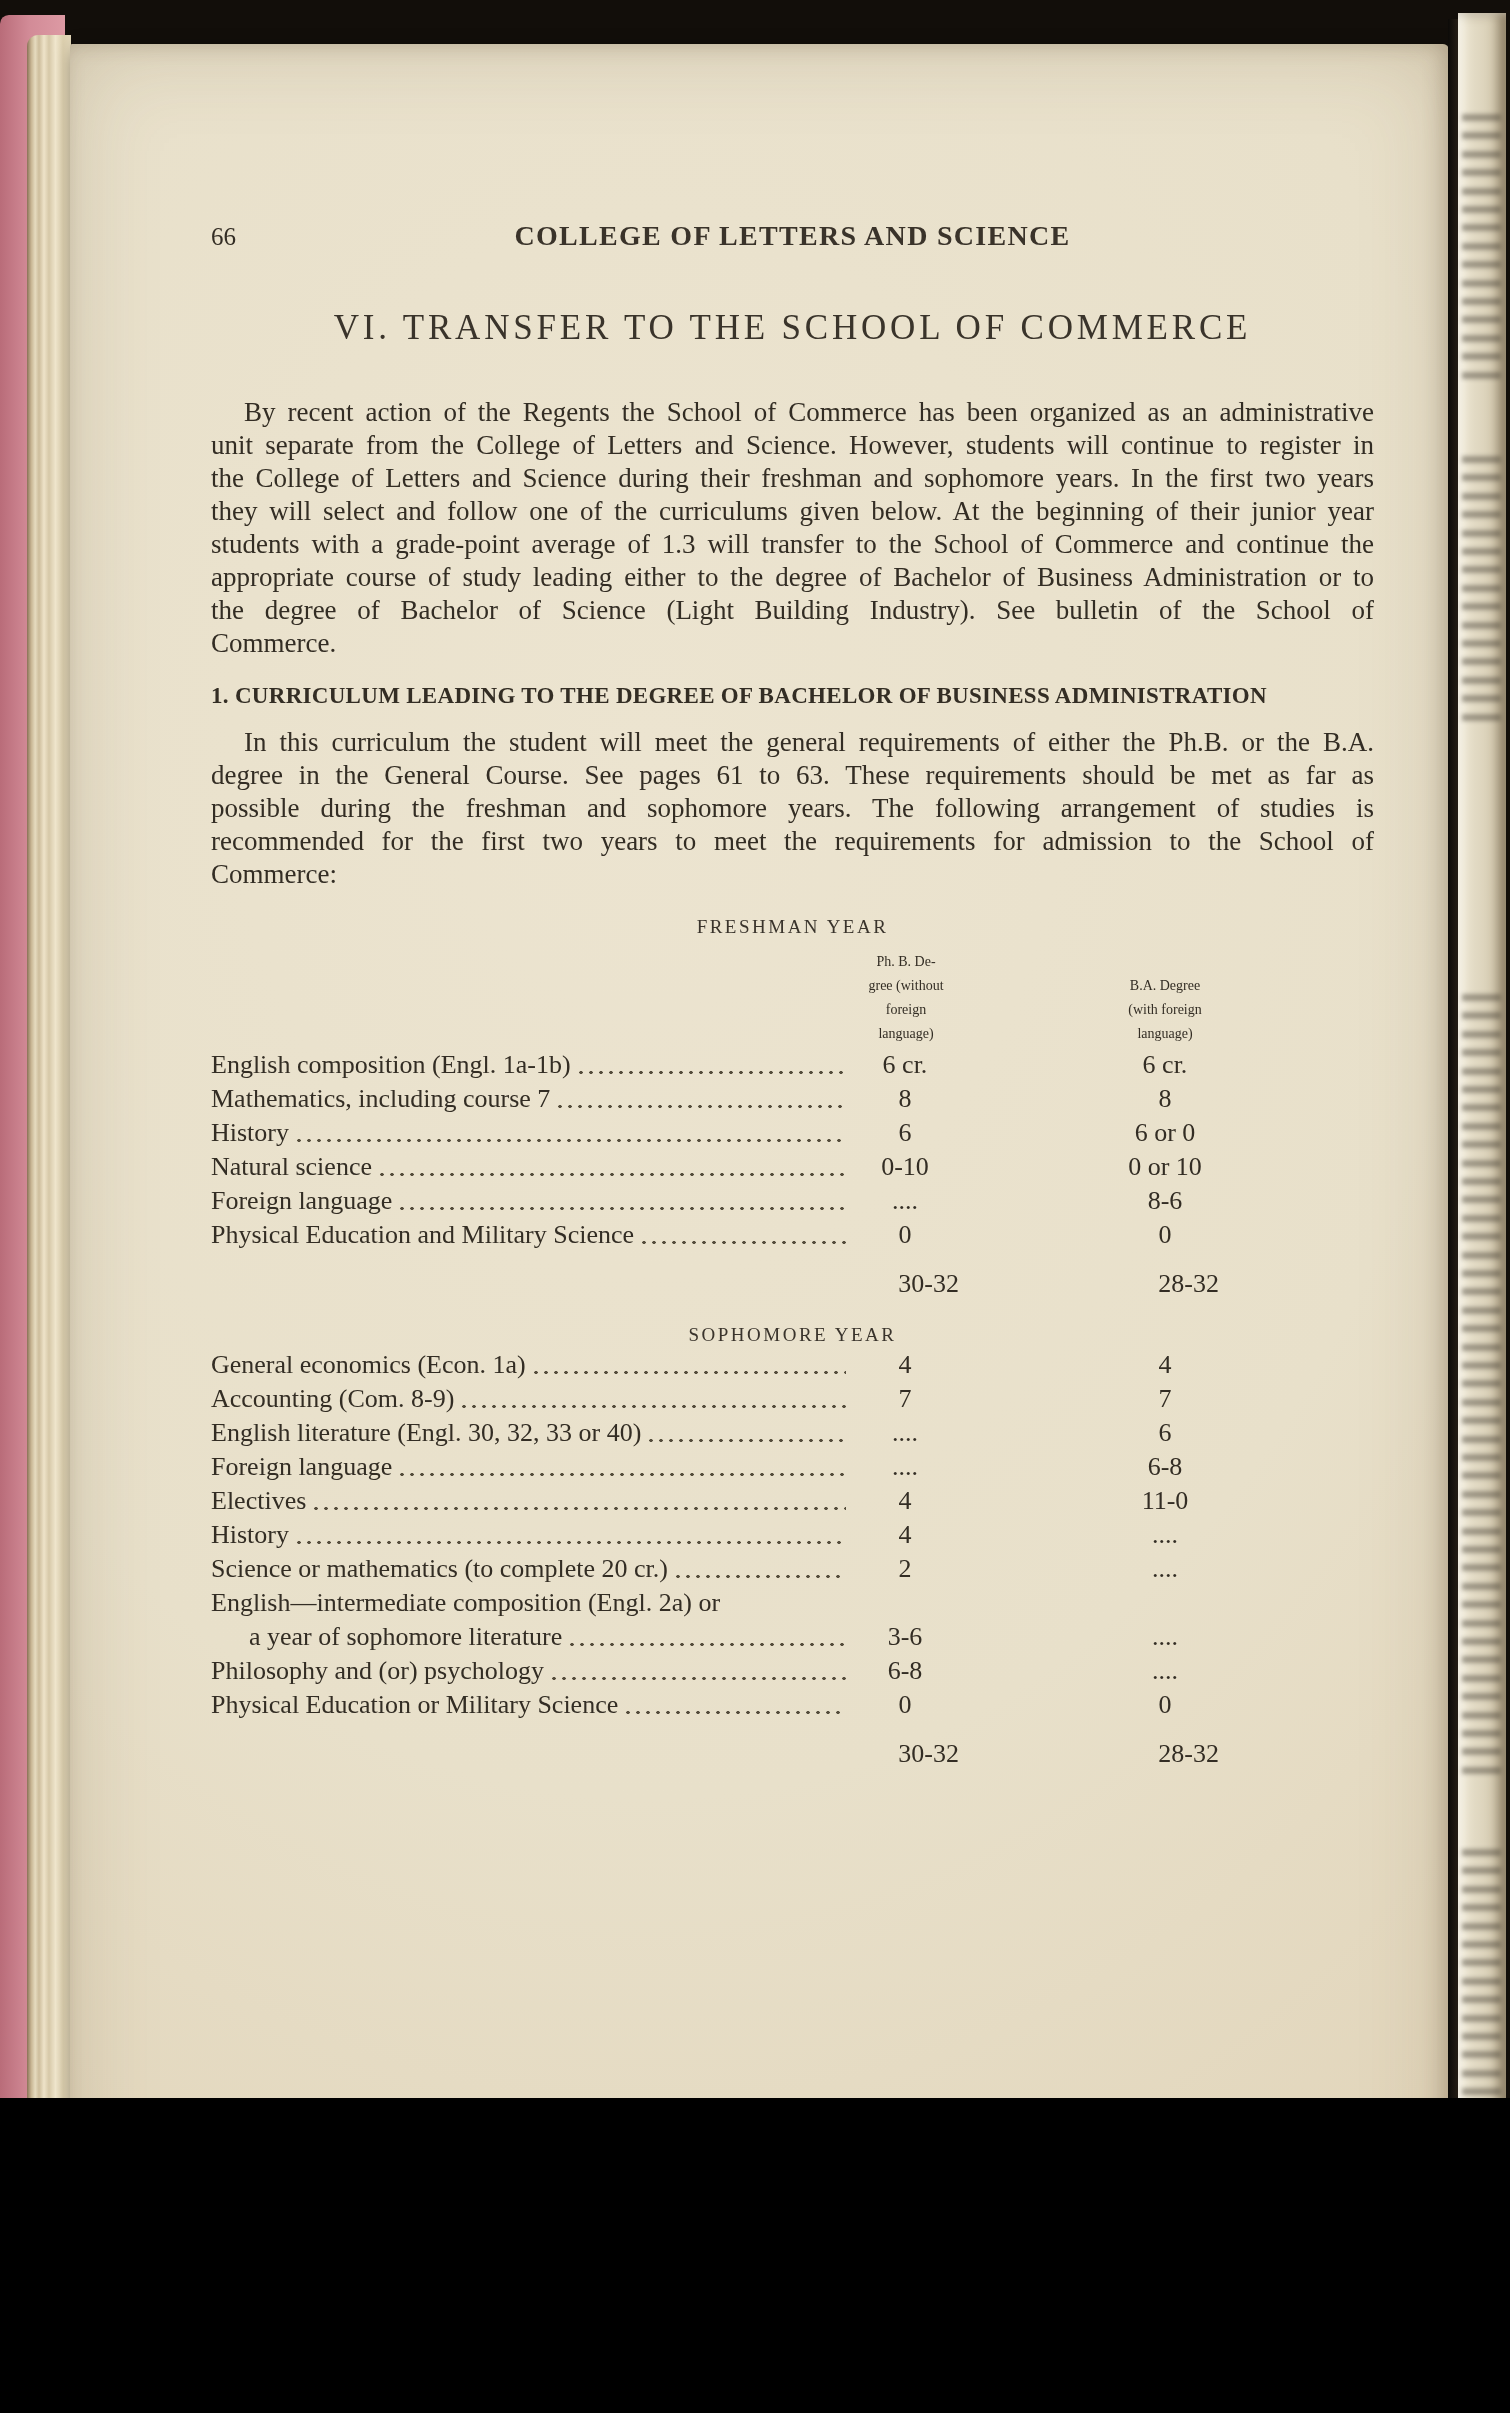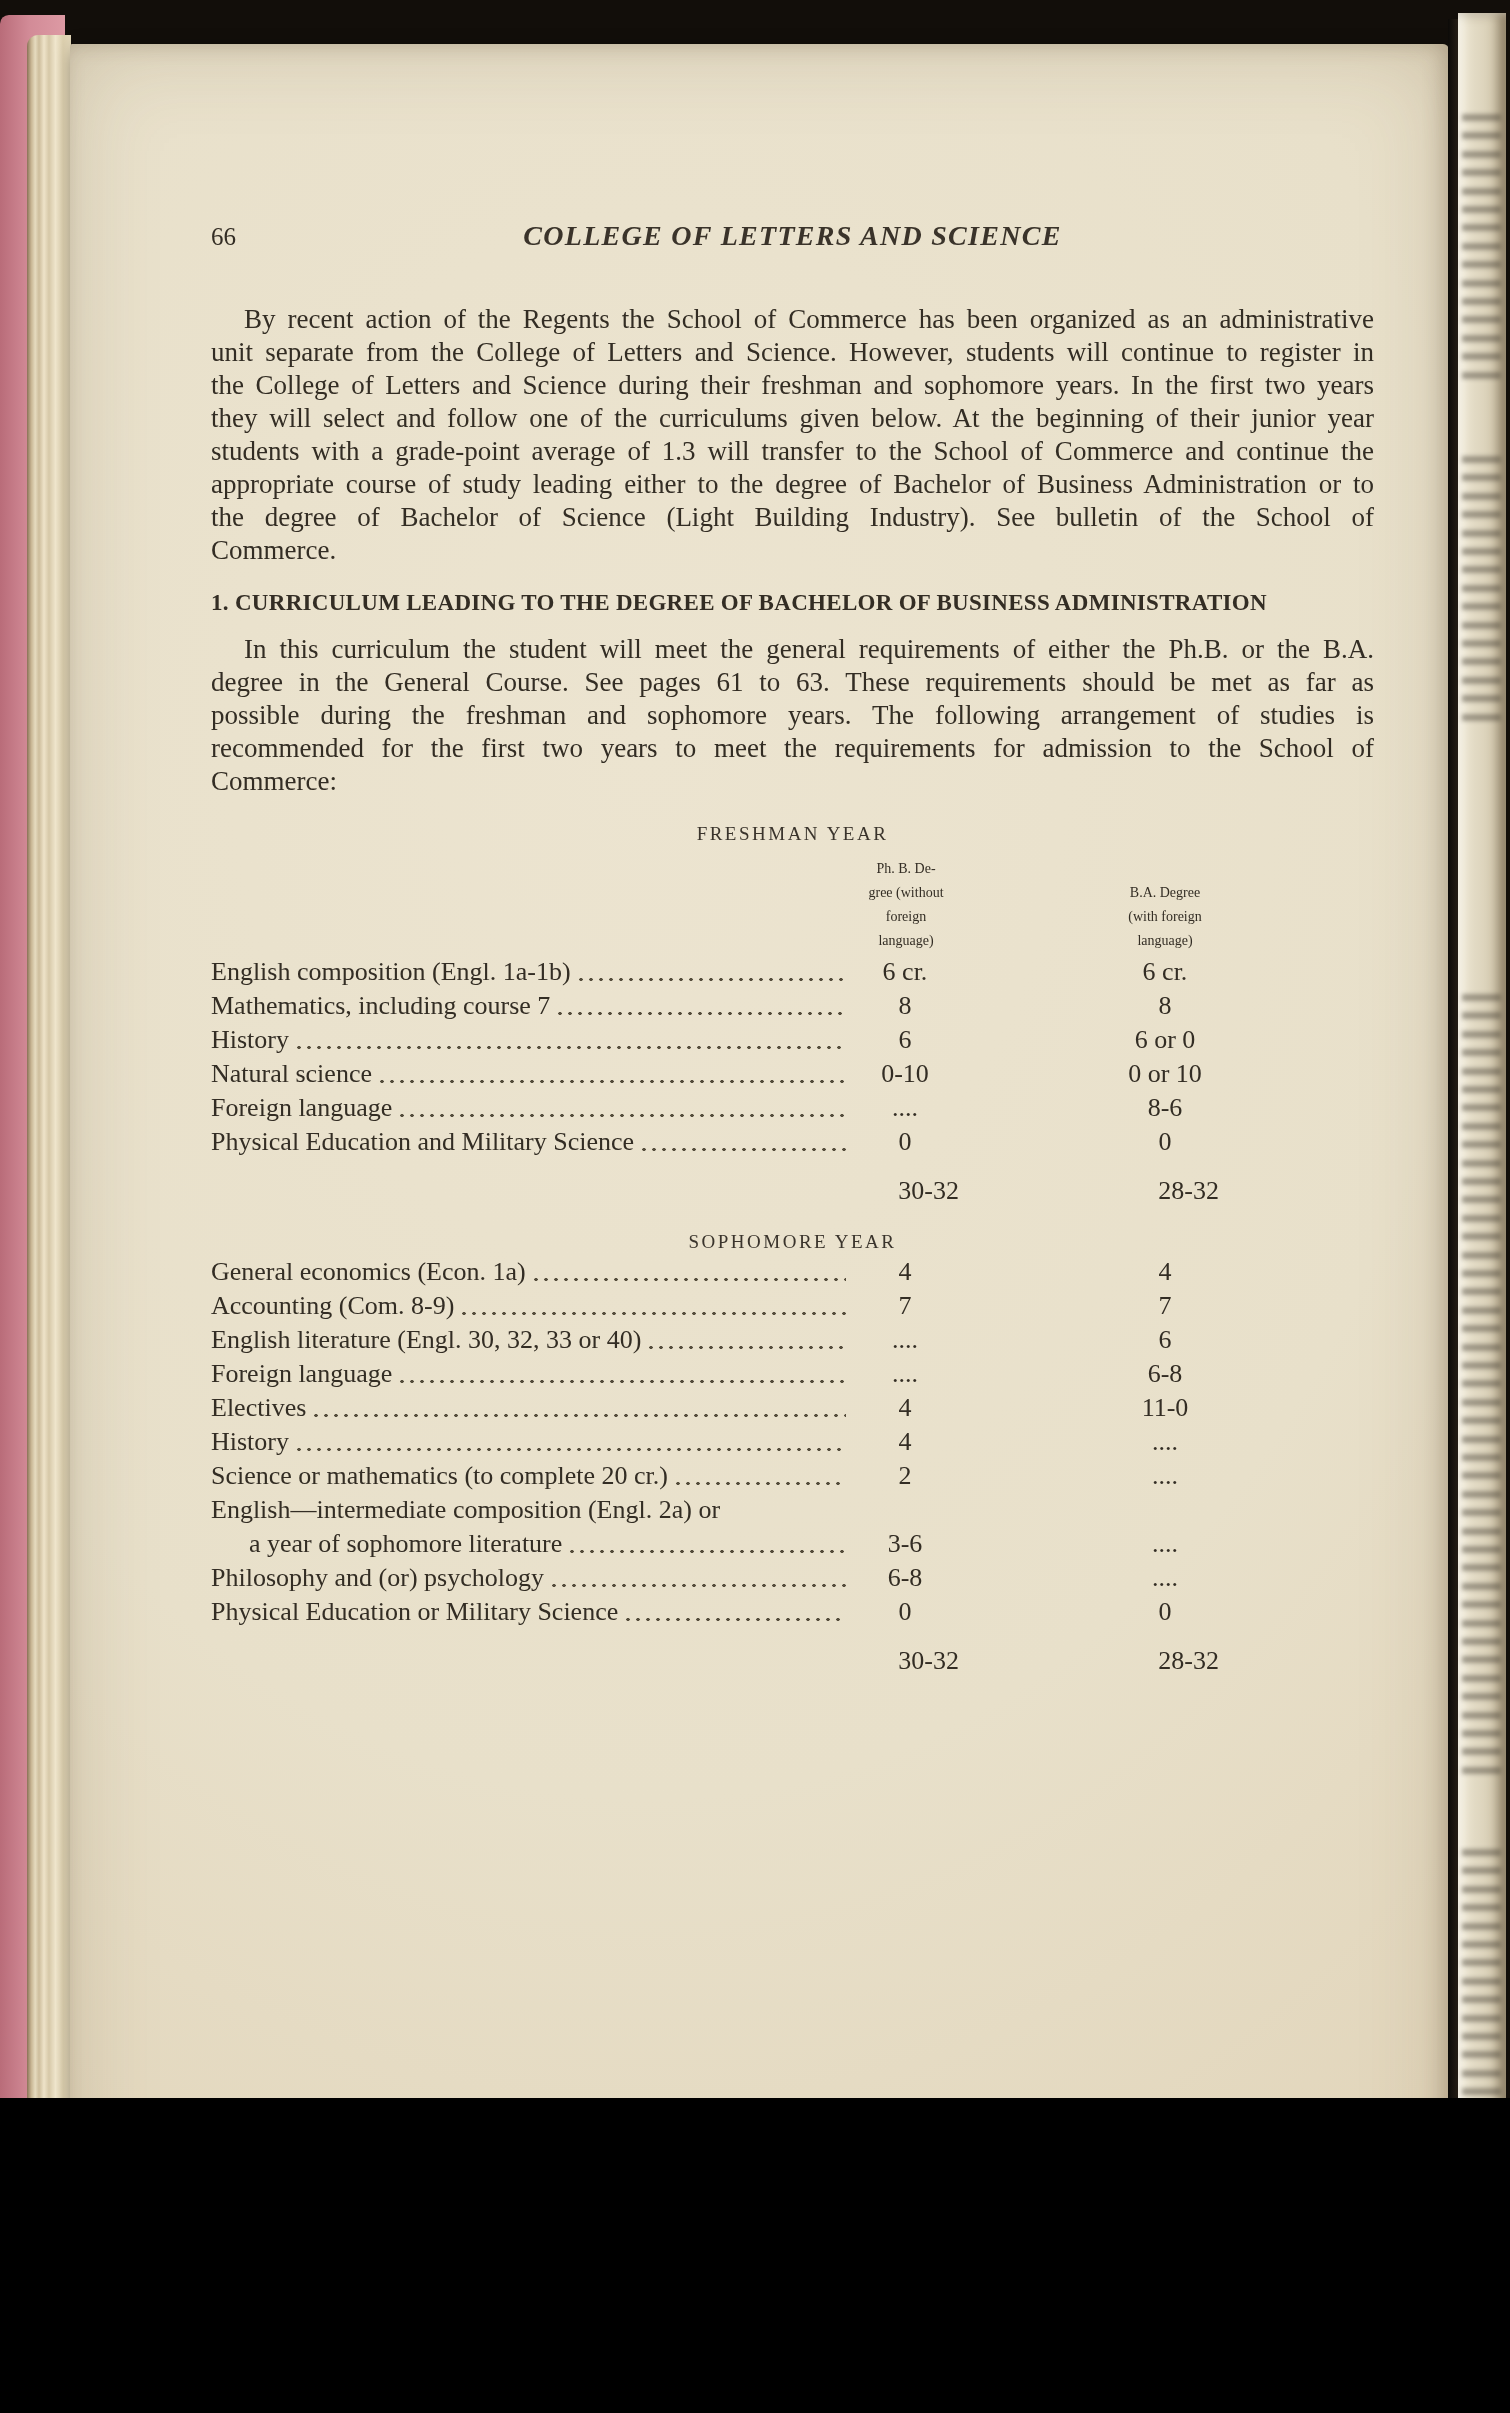--- a/index.html
+++ b/index.html
@@ -30,21 +30,21 @@
     box-shadow:inset 0 0 89px rgba(110,85,50,.22),
                inset -6.3px 0 20px rgba(90,70,45,.28),
                6.3px 7.6px 19px rgba(0,0,0,.6);
     border-radius:2.5px 6.3px 8.9px 2.5px;
   }
   .content{position:absolute;left:141px;right:75px;top:176px;}
 
   
   .head-row{position:relative;text-align:center;height:35px;}
   .pg-num{position:absolute;left:0;top:2.5px;font-size:25px;}
-  .run-head{font-style:italic;font-weight:bold;font-size:28px;letter-spacing:1.3px;color:#3a332a;text-align:right;}
+  .run-head{font-weight:bold;font-size:28px;letter-spacing:1.3px;color:#3a332a;text-align:right;}
 
   .title{
     text-align:center;font-size:35px;letter-spacing:3.8px;margin-top:53px;
     color:#3a342b;white-space:nowrap;
   }
 
   .para{
     font-size:27px;line-height:33px;text-align:justify;text-indent:33px;
     word-spacing:4.4px;margin:0;
   }
@@ -117,20 +117,21 @@
   <div class="edges"></div>
 
   <div class="page">
     <div class="content">
 
       <div class="head-row">
         <span class="pg-num">66</span>
         <span class="run-head">COLLEGE OF LETTERS AND SCIENCE</span>
       </div>
 
+      <div class="title">VI. TRANSFER TO THE SCHOOL OF COMMERCE</div>
 
       <p class="para first">By recent action of the Regents the School of Commerce has been organized as an administrative unit separate from the College of Letters and Science. However, students will continue to register in the College of Letters and Science during their freshman and sophomore years. In the first two years they will select and follow one of the curriculums given below. At the beginning of their junior year students with a grade-point average of 1.3 will transfer to the School of Commerce and continue the appropriate course of study leading either to the degree of Bachelor of Business Administration or to the degree of Bachelor of Science (Light Building Industry). See bulletin of the School of Commerce.</p>
 
       <div class="cur-head">1. CURRICULUM LEADING TO THE DEGREE OF BACHELOR OF BUSINESS ADMINISTRATION</div>
       <p class="para cur-intro">In this curriculum the student will meet the general requirements of either the Ph.B. or the B.A. degree in the General Course. See pages 61 to 63. These requirements should be met as far as possible during the freshman and sophomore years. The following arrangement of studies is recommended for the first two years to meet the requirements for admission to the School of Commerce:</p>
 
       <div class="year-head">FRESHMAN YEAR</div>
 
       <div class="cheaders">
         <div class="ch ch1">Ph. B. De-

